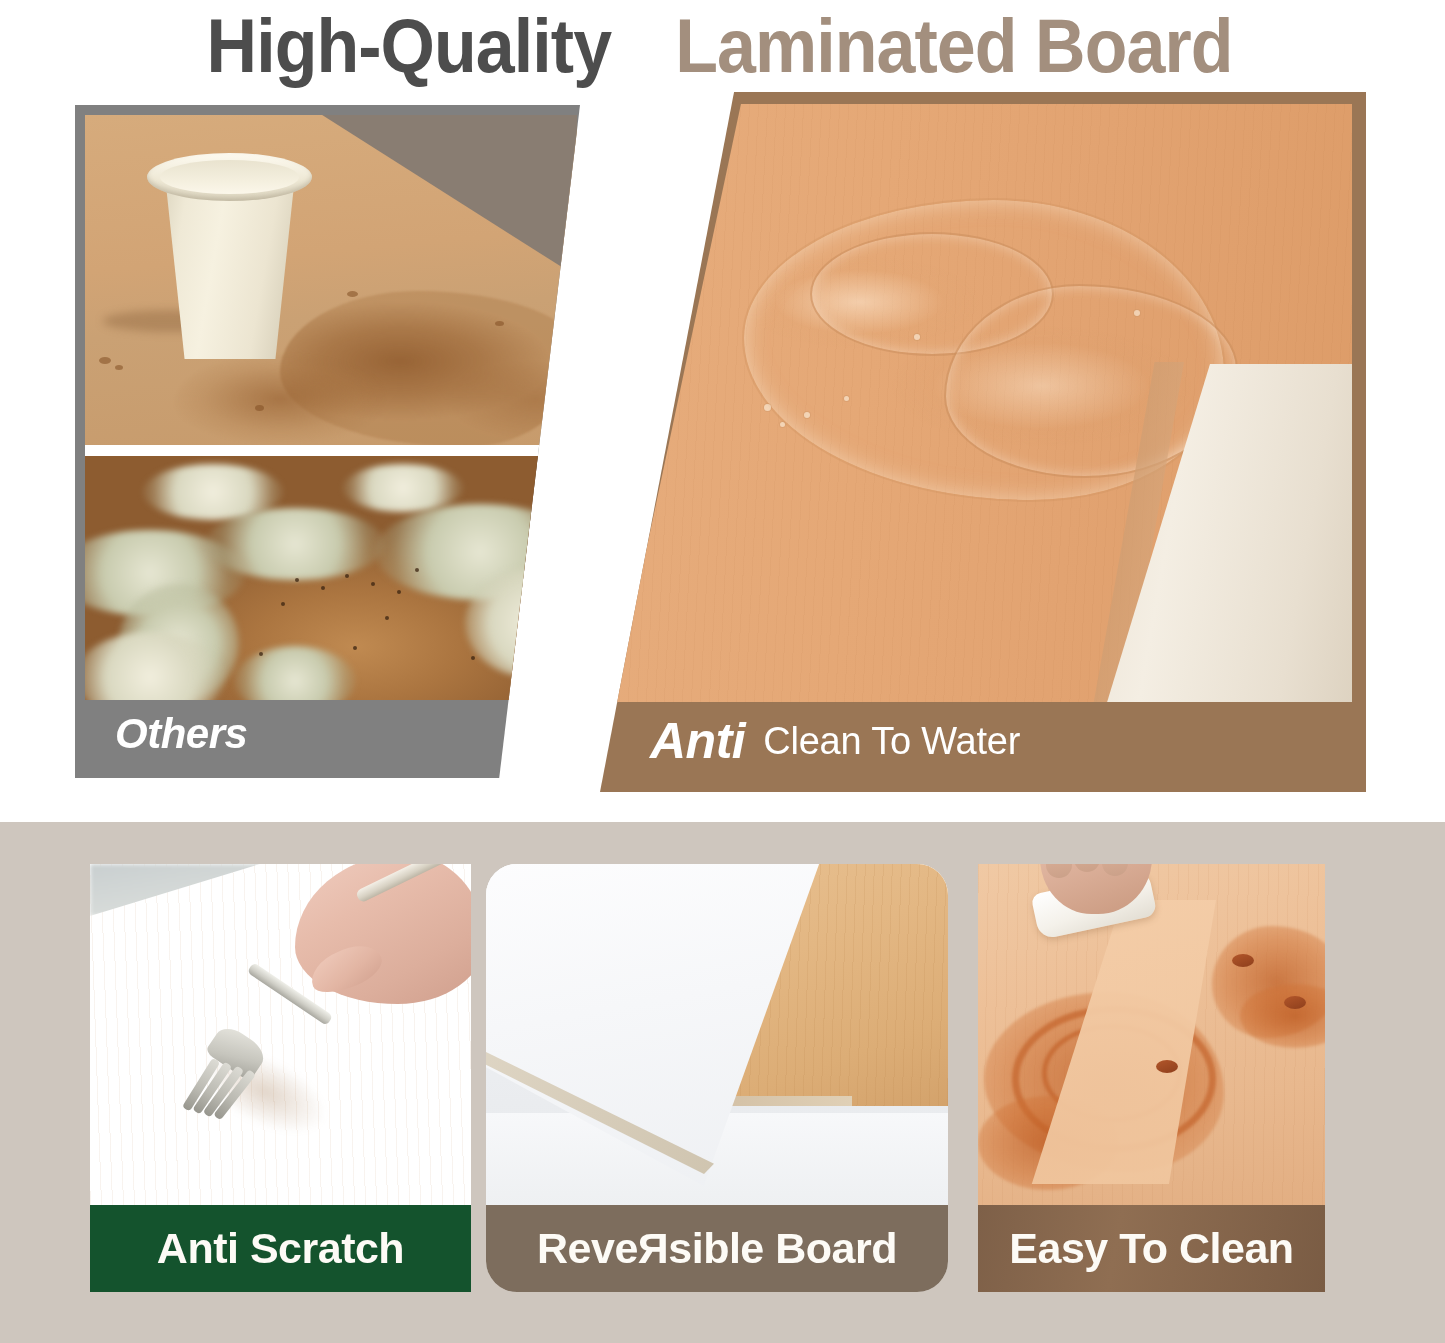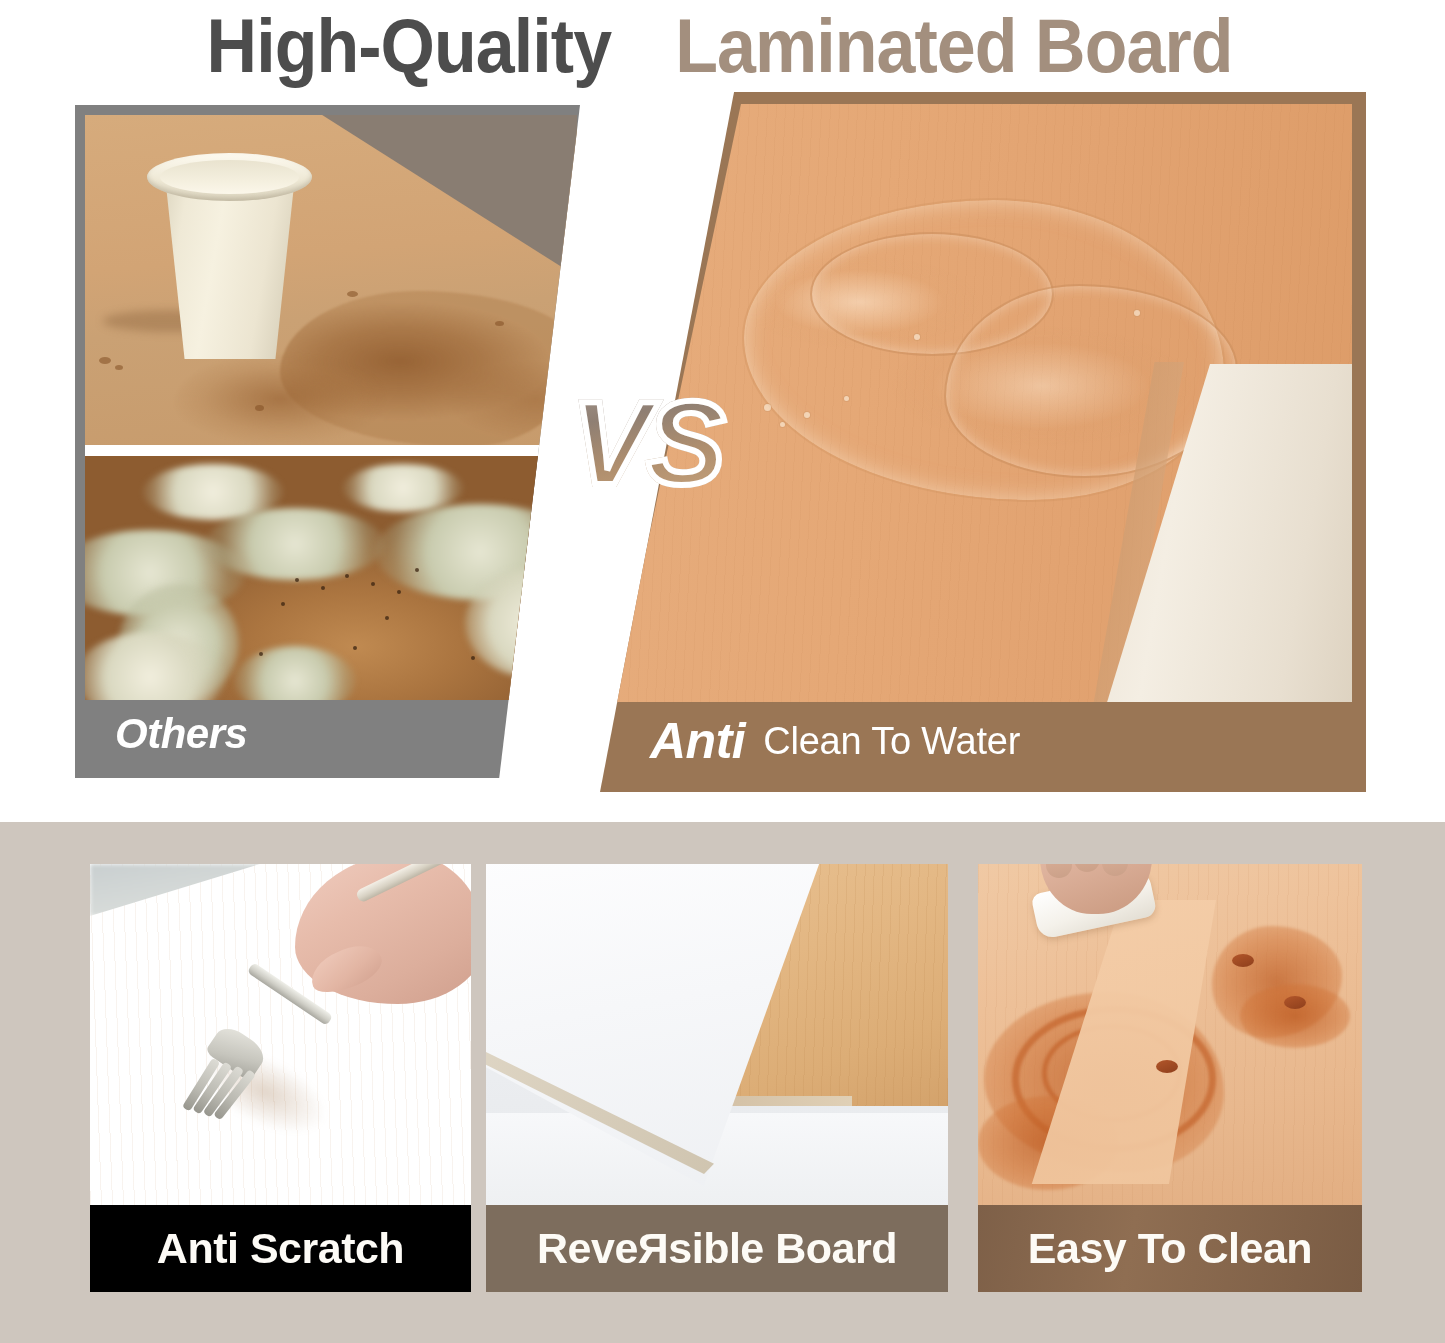--- a/index.html
+++ b/index.html
@@ -336,43 +336,43 @@
     background: #cec6be;
   }
   .fcard {
     position: absolute;
     top: 42px;
     height: 428px;
     overflow: hidden;
     background: #ffffff;
   }
   .fcard-1 { left: 90px;  width: 381px; }
-  .fcard-2 { left: 486px; width: 462px; }
-  .fcard-3 { left: 978px; width: 384px; }
+  .fcard-2 { left: 486px; width: 462px; border-radius: 31px; }
+  .fcard-3 { left: 978px; width: 347px; }
 
   .fphoto {
     position: absolute;
     left: 0; top: 0; right: 0;
     height: 341px;
     overflow: hidden;
   }
   .fcaption {
     position: absolute;
     left: 0; right: 0; bottom: 0;
     height: 87px;
     display: flex;
     align-items: center;
     justify-content: center;
     color: #fdfbf6;
     font-size: 43px;
     font-weight: bold;
     letter-spacing: -0.5px;
     white-space: nowrap;
   }
-  .cap-brown  { background: #000000; }
+  .cap-brown  { background: #14532d; }
   .cap-taupe  { background: #7d6d5d; }
   .cap-brown2 { background: linear-gradient(100deg, #7e6048 0%, #8f6e52 40%, #7a5c44 100%); }
 
   
   .wood-light {
     position: absolute; inset: 0;
     background:
       linear-gradient(170deg, #f0cfa6 0%, #ecc79b 30%, #e7bf92 62%, #e1b establishing 100%),
       linear-gradient(170deg, #f0cfa6 0%, #ecc79b 30%, #e7bf92 62%, #e0b78a 100%);
   }
@@ -628,21 +628,20 @@
       <div class="wall-edge"></div>
       <div class="water-wall"></div>
     </div>
 
     <div class="ours-caption">
       <span class="cap-strong-i">Anti</span>
       <span class="cap-light">Clean To Water</span>
     </div>
   </div>
 
-  <div class="vs-badge">VS</div>
 </div>
 
 <div class="features">
 
   <div class="fcard fcard-1">
     <div class="fphoto">
       <div class="wood-light"></div>
       <div class="wood-grain-soft"></div>
       <div class="wall-strip"></div>
       <div class="fork-shadow"></div>

